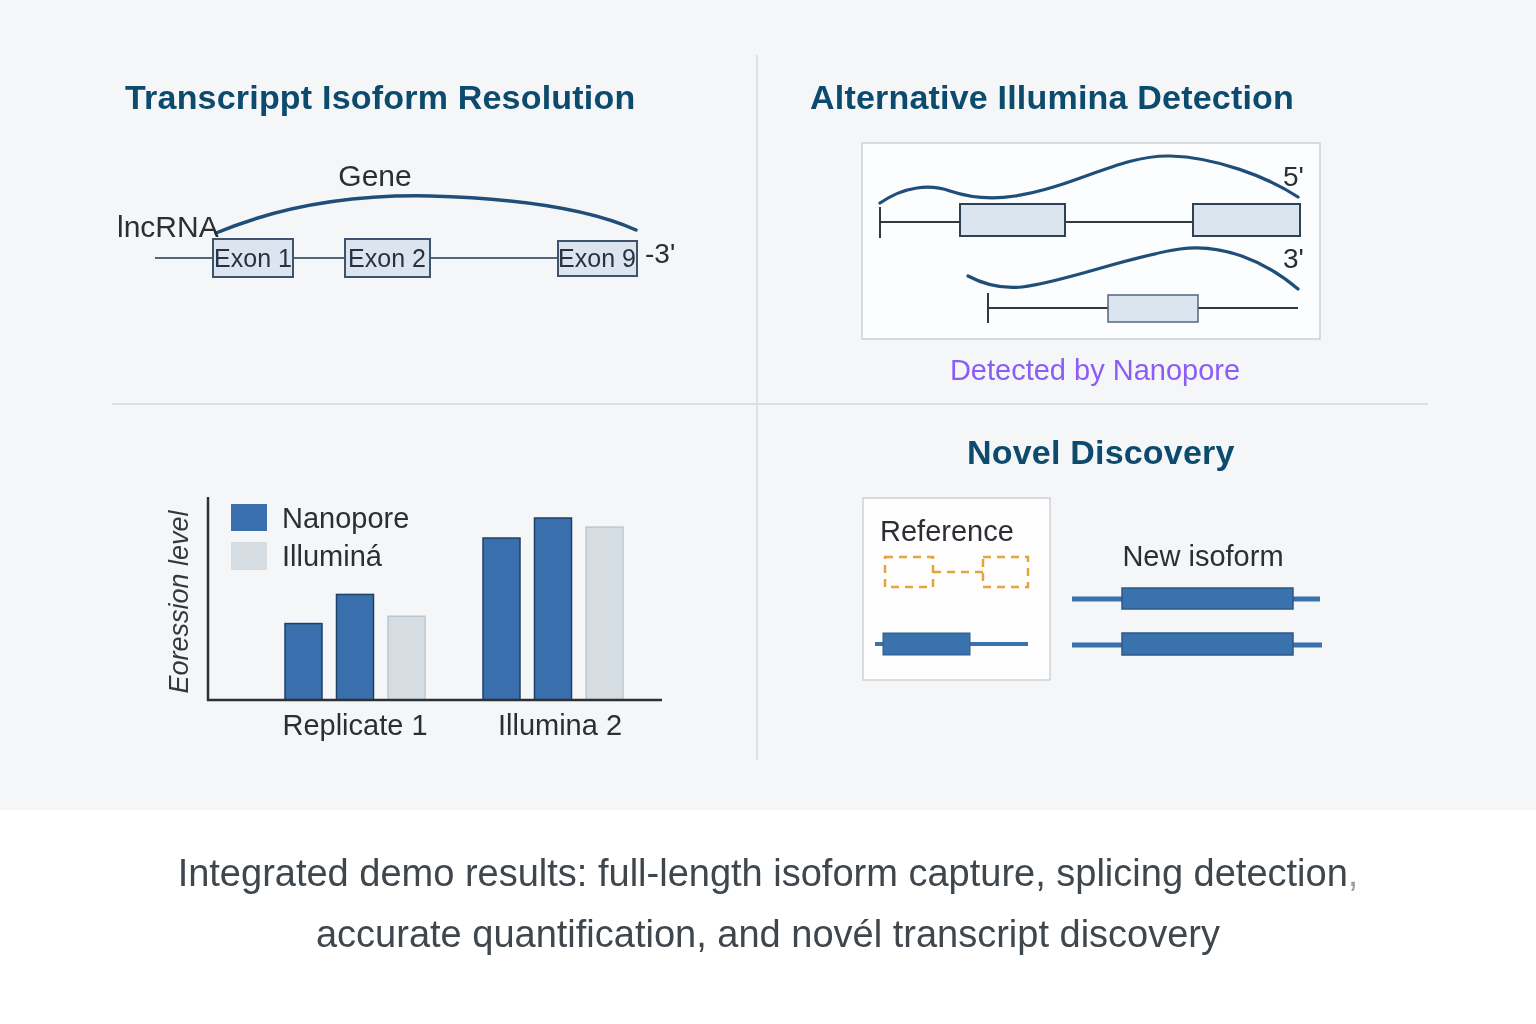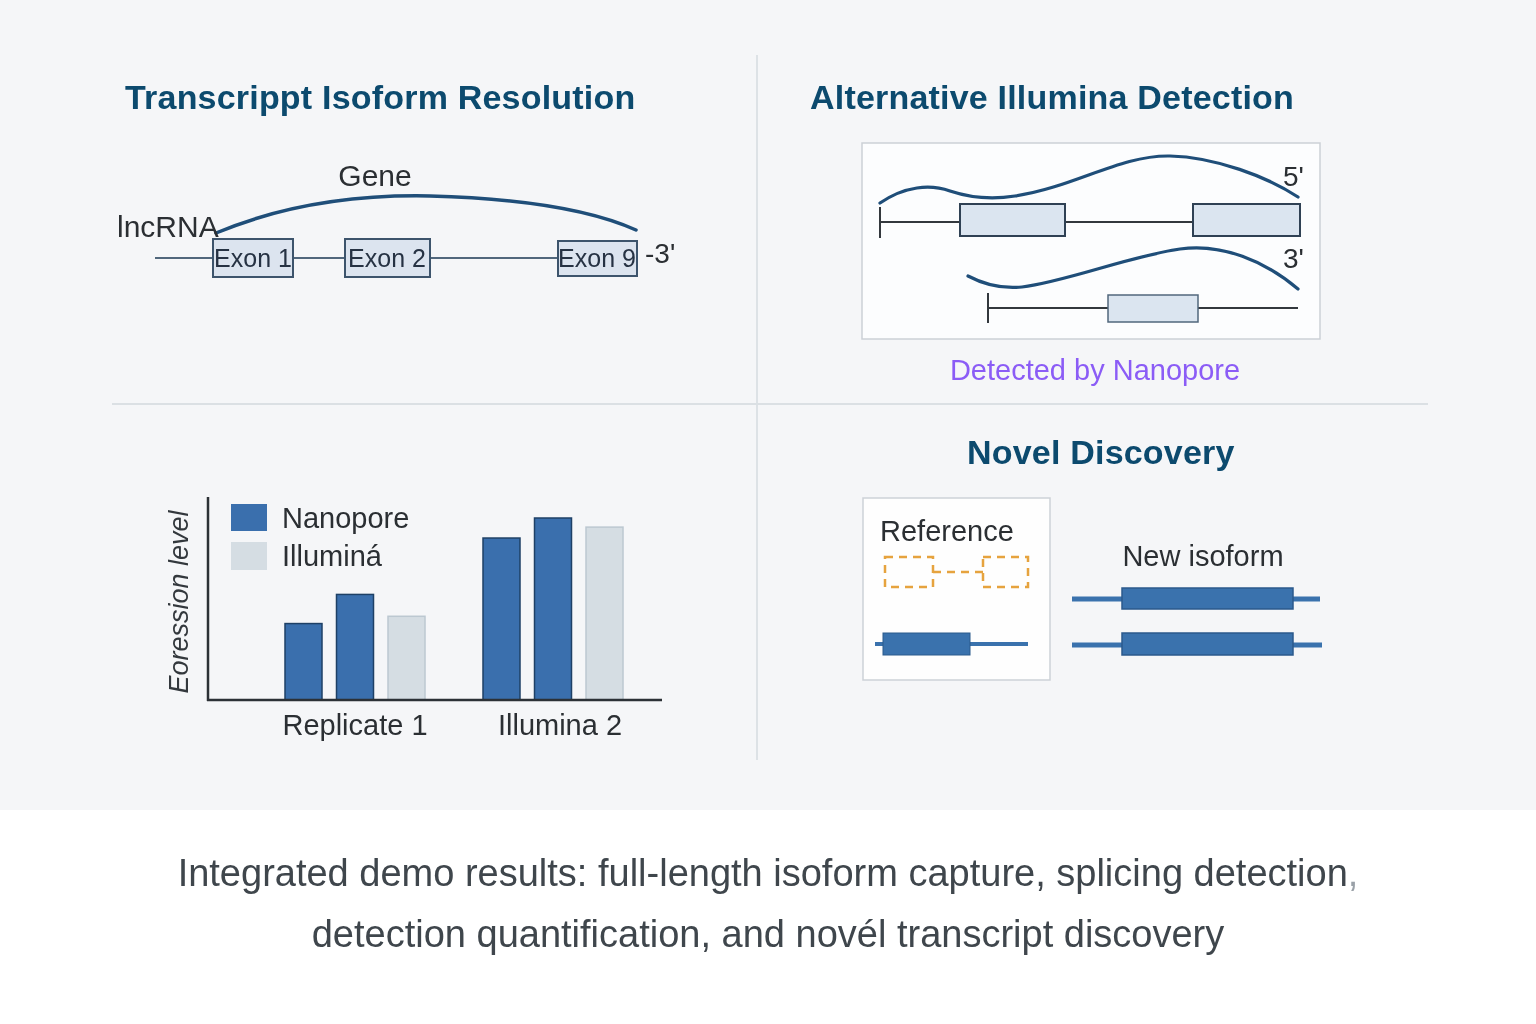--- a/index.html
+++ b/index.html
@@ -101,15 +101,15 @@
     <rect x="883" y="633" width="87" height="22" fill="#3a72ad" stroke="#2b5a8c" stroke-width="1"></rect>
     <text x="1203" y="566" text-anchor="middle" class="lbl-29">New isoform</text>
     <line x1="1072" y1="599" x2="1320" y2="599" stroke="#3a72ad" stroke-width="5"></line>
     <rect x="1122" y="588" width="171" height="21" fill="#3a72ad" stroke="#2b5a8c" stroke-width="1.5"></rect>
     <line x1="1072" y1="645" x2="1322" y2="645" stroke="#3a72ad" stroke-width="5"></line>
     <rect x="1122" y="633" width="171" height="22" fill="#3a72ad" stroke="#2b5a8c" stroke-width="1.5"></rect>
   </svg>
 
   <div class="caption">
     <div><span>Integrated demo results: full-length isoform capture, splicing detection</span><span class="light">,</span></div>
-    <div>detection quantification, and novél transcript discovery</div>
+    <div>accurate quantification, and novél transcript discovery</div>
   </div>
 </div>
 
 </body></html>

